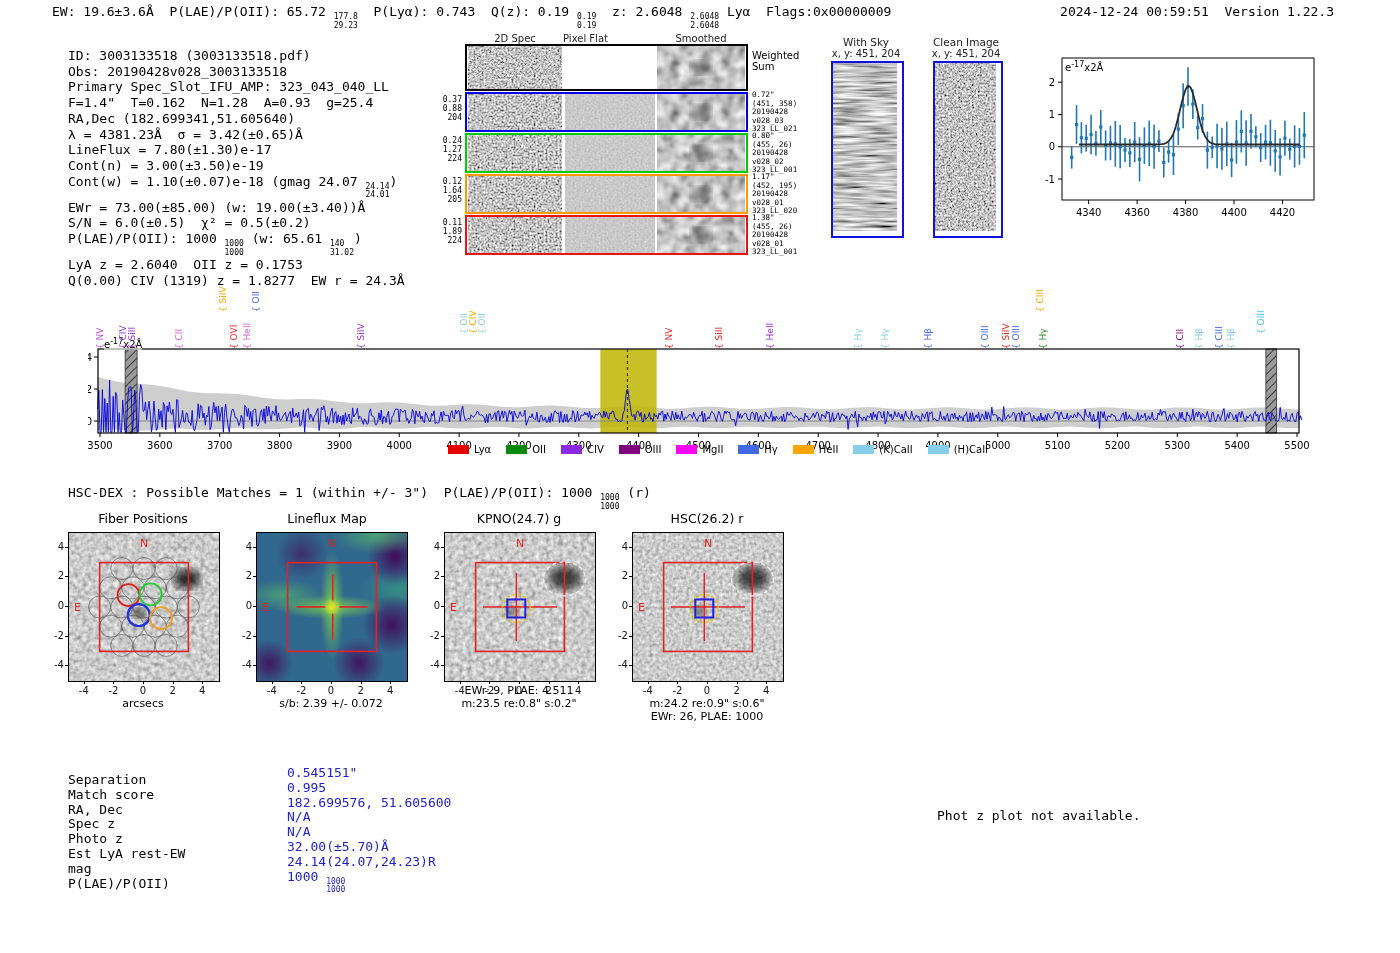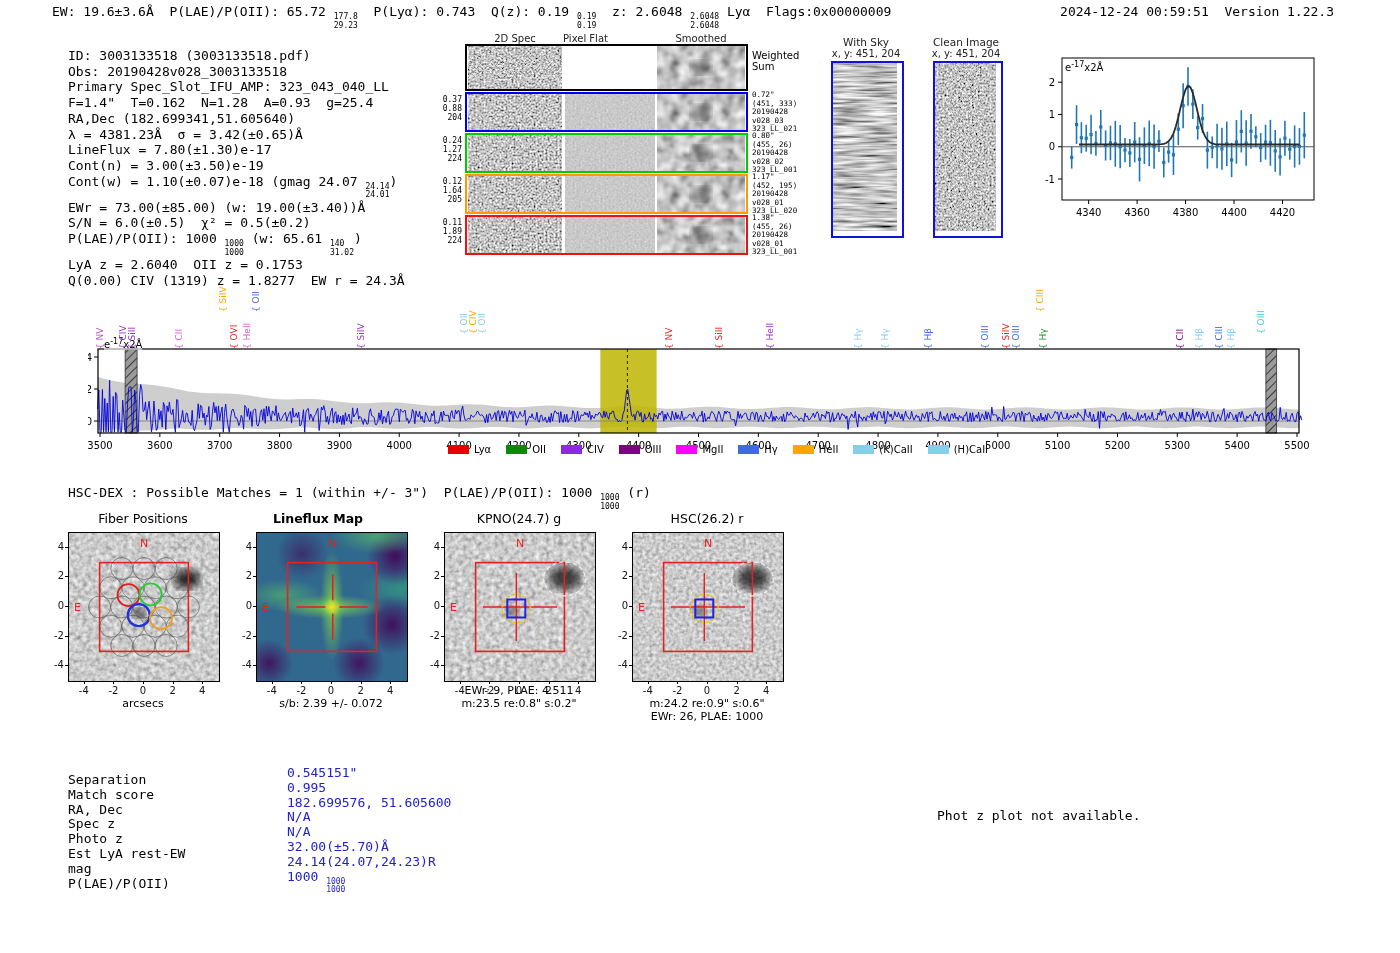--- a/index.html
+++ b/index.html
@@ -192,21 +192,21 @@
         <ellipse cx="44" cy="18" rx="10" ry="7" fill="rgba(0,0,0,0.45)" filter="url(#fblur)"></ellipse>
       </svg>
     </div>
     <div class="side-label abs" style="left: 436px; top: 95px; width: 26px;">
       <div>0.37</div>
       <div>0.88</div>
       <div>204</div>
     </div>
     <div class="right-label abs" style="left: 752px; top: 91px; width: 75px;">
       <div>0.72"</div>
-      <div>(451, 333)</div>
+      <div>(451, 358)</div>
       <div>20190428</div>
       <div>v028_03</div>
       <div>323_LL_021</div>
     </div>
     <div class="spec-row" style="position: absolute; left: 465px; top: 133px; width: 283px; height: 40px; border: 2.5px solid rgb(0, 204, 0); box-sizing: border-box;"></div>
     <div style="position: absolute; left: 468px; top: 135px; width: 94px; height: 36px; background: rgb(255, 255, 255);">
       <svg width="94" height="36" class="cell-svg">
         <rect width="94" height="36" filter="url(#fn2)"></rect>
       </svg>
     </div>
@@ -611,21 +611,21 @@
     <div style="position: absolute; left: 83.8px; top: 681px; width: 1px; height: 3px; background: rgb(0, 0, 0);"></div>
     <div class="tick-lbl" style="left: 102.4px; top: 685px; width: 22px; text-align: center;">-2</div>
     <div style="position: absolute; left: 113.4px; top: 681px; width: 1px; height: 3px; background: rgb(0, 0, 0);"></div>
     <div class="tick-lbl" style="left: 132px; top: 685px; width: 22px; text-align: center;">0</div>
     <div style="position: absolute; left: 143px; top: 681px; width: 1px; height: 3px; background: rgb(0, 0, 0);"></div>
     <div class="tick-lbl" style="left: 161.6px; top: 685px; width: 22px; text-align: center;">2</div>
     <div style="position: absolute; left: 172.6px; top: 681px; width: 1px; height: 3px; background: rgb(0, 0, 0);"></div>
     <div class="tick-lbl" style="left: 191.2px; top: 685px; width: 22px; text-align: center;">4</div>
     <div style="position: absolute; left: 202.2px; top: 681px; width: 1px; height: 3px; background: rgb(0, 0, 0);"></div>
     <div class="caption" style="left: 54px; top: 697px; width: 178px;">arcsecs</div>
-    <div class="panel-title" style="left: 233px; top: 511px; width: 170px; font-weight: bold;">Lineflux Map</div>
+    <div class="panel-title" style="left: 242px; top: 511px; width: 170px;">Lineflux Map</div>
     <div style="position: absolute; left: 256px; top: 532px; width: 150px; height: 148px; border: 1px solid rgb(0, 0, 0); box-sizing: content-box; overflow: hidden; background-color: rgb(49, 104, 142); background-image: radial-gradient(9px, rgb(242, 228, 31), rgba(242, 228, 31, 0) 100%), radial-gradient(55px 12px at 49% 50%, rgba(123, 204, 80, 0.95), rgba(123, 204, 80, 0) 100%), radial-gradient(12px 55px at 50% 49%, rgba(123, 204, 80, 0.95), rgba(123, 204, 80, 0) 100%), radial-gradient(40px 16px at 18% 42%, rgba(94, 201, 98, 0.55), rgba(94, 201, 98, 0) 100%), radial-gradient(45px 18px at 80% 2%, rgba(94, 201, 98, 0.6), rgba(94, 201, 98, 0) 100%), radial-gradient(28px at 92% 16%, rgba(68, 1, 84, 0.9), rgba(68, 1, 84, 0) 100%), radial-gradient(30px at 90% 62%, rgba(68, 1, 84, 0.85), rgba(68, 1, 84, 0) 100%), radial-gradient(26px at 68% 88%, rgba(68, 1, 84, 0.8), rgba(68, 1, 84, 0) 100%), radial-gradient(24px at 8% 88%, rgba(68, 1, 84, 0.8), rgba(68, 1, 84, 0) 100%), radial-gradient(26px at 30% 14%, rgba(68, 1, 84, 0.55), rgba(68, 1, 84, 0) 100%), radial-gradient(45px 20px at 97% 38%, rgba(53, 183, 121, 0.5), rgba(53, 183, 121, 0) 100%);">
       <svg width="150" height="148" style="position:absolute;left:0;top:0;">
         <rect x="30.599999999999994" y="29.599999999999994" width="88.80000000000001" height="88.80000000000001" fill="none" stroke="#e32222" stroke-width="1.6"></rect>
         <line x1="75.74" y1="41.44" x2="75.74" y2="67.34" stroke="#e32222" stroke-width="1.6"></line>
         <line x1="75.74" y1="80.66" x2="75.74" y2="106.56" stroke="#e32222" stroke-width="1.6"></line>
         <line x1="39.48" y1="74" x2="68.34" y2="74" stroke="#e32222" stroke-width="1.6"></line>
         <line x1="82.4" y1="74" x2="110.52000000000001" y2="74" stroke="#e32222" stroke-width="1.6"></line>
         <text x="75" y="14" text-anchor="middle" fill="#e32222" font-size="11" font-family="&quot;DejaVu Sans&quot;,sans-serif">N</text>
         <text x="5" y="78" fill="#e32222" font-size="11" font-family="&quot;DejaVu Sans&quot;,sans-serif">E</text>
       </svg>

